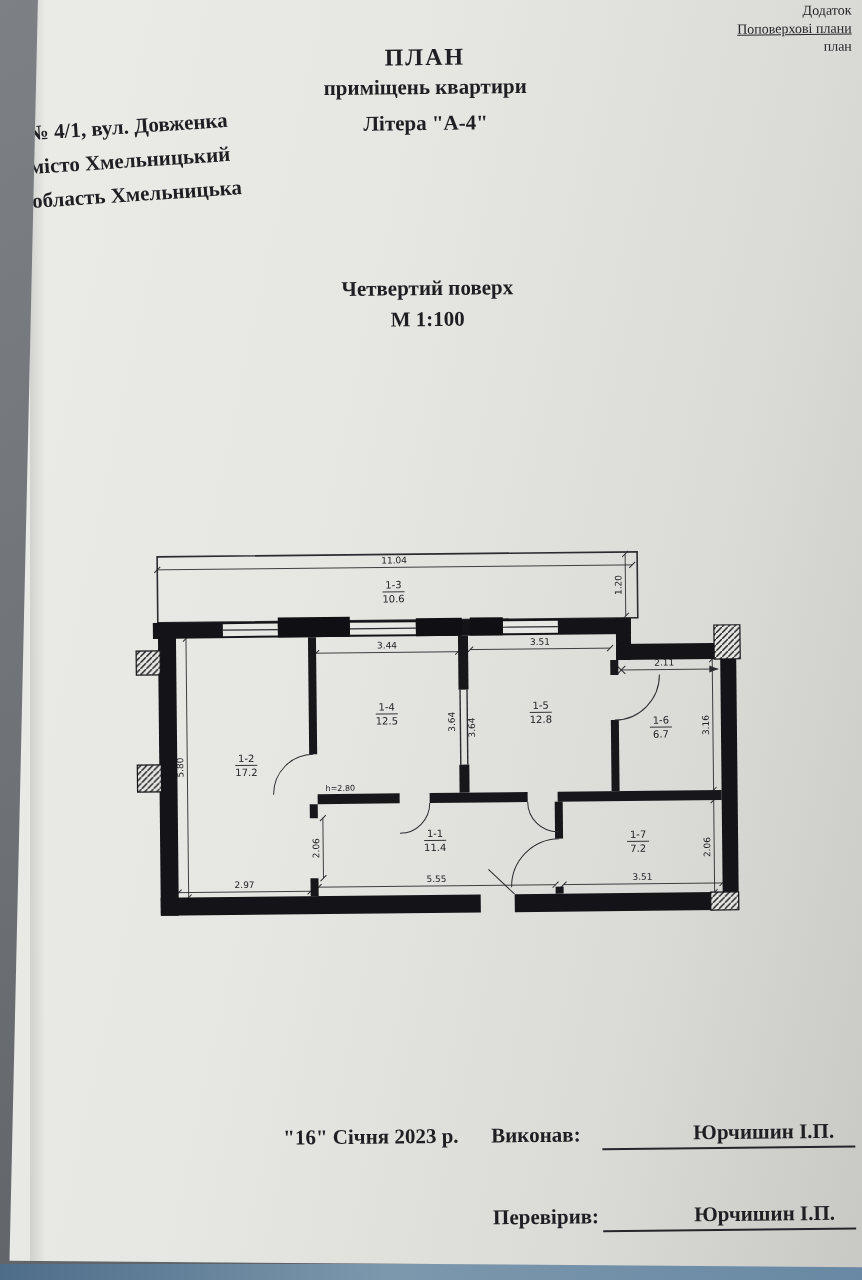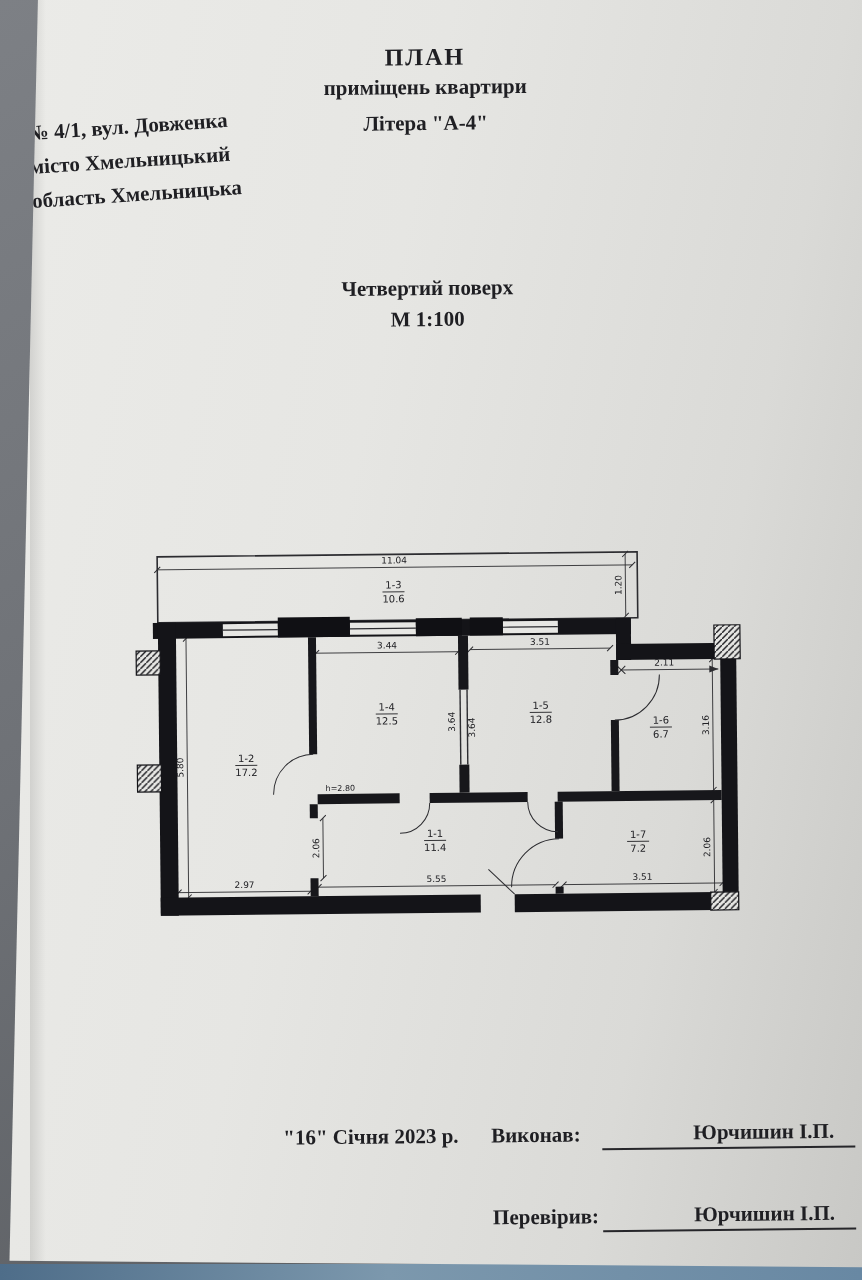--- a/index.html
+++ b/index.html
@@ -53,20 +53,25 @@
   .sig-name { font-weight:bold; font-size:21px; padding-left:70px; }
 </style>
 </head>
 <body>
 
 <div class="photo">
   <div class="bottom-strip"></div>
   <div class="paper">
     <div class="content">
 
+      <div class="corner-note">
+        <div>Додаток</div>
+        <div class="underlined">Поповерхові плани</div>
+        <div>план</div>
+      </div>
 
       <div class="title-block">
         <div class="t1">ПЛАН</div>
         <div class="t2">приміщень квартири</div>
         <div class="t3">Літера "А-4"</div>
       </div>
 
       <div class="address-block">
         <div>№ 4/1, вул. Довженка</div>
         <div>місто Хмельницький</div>

